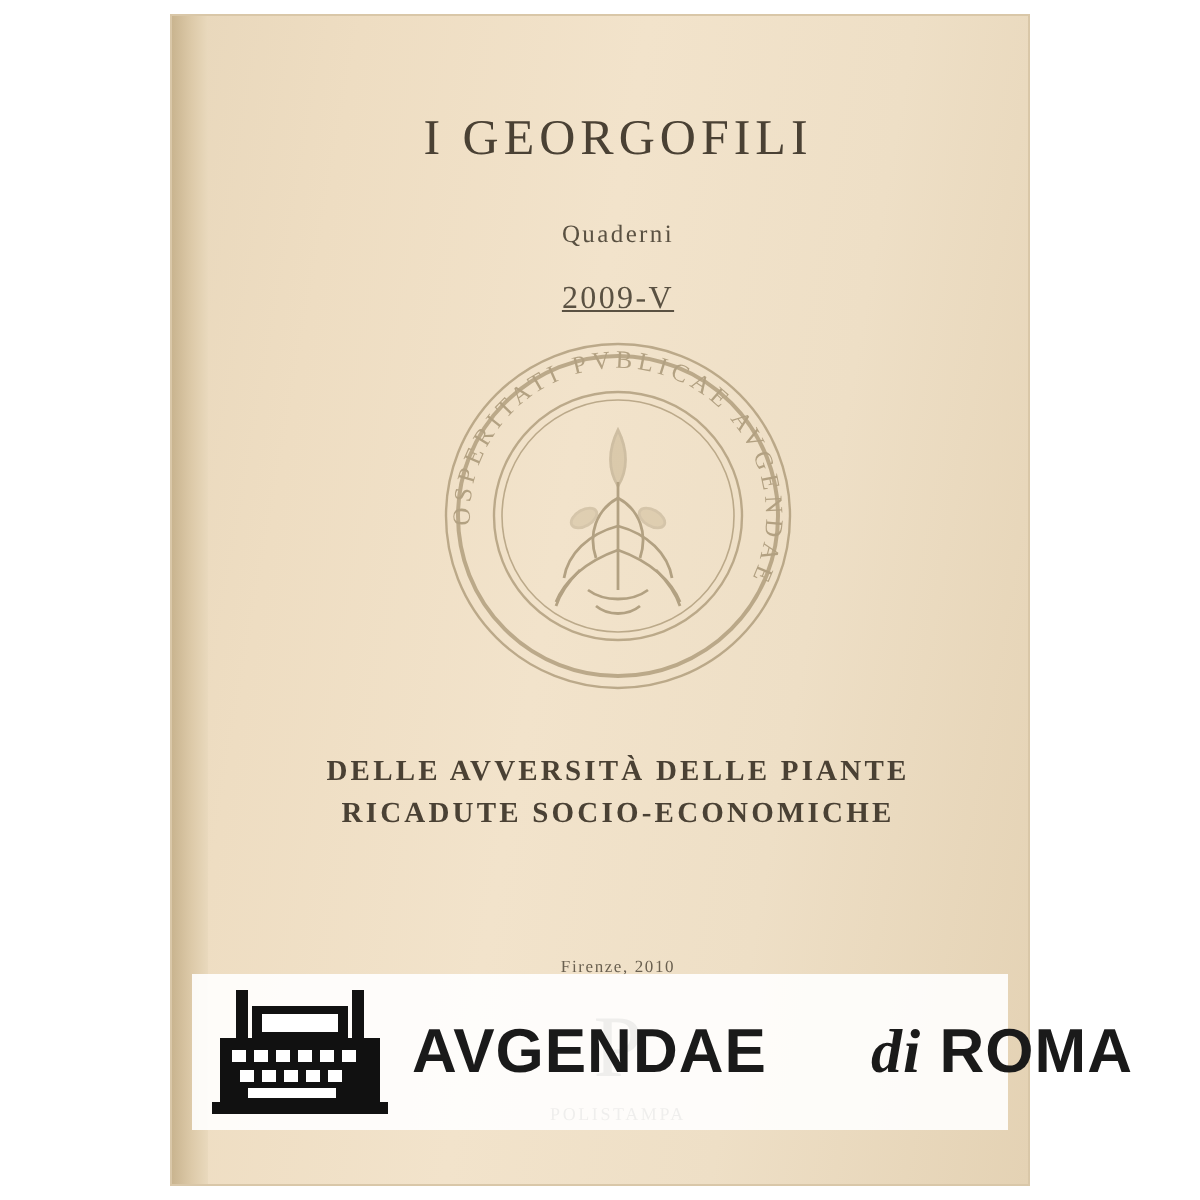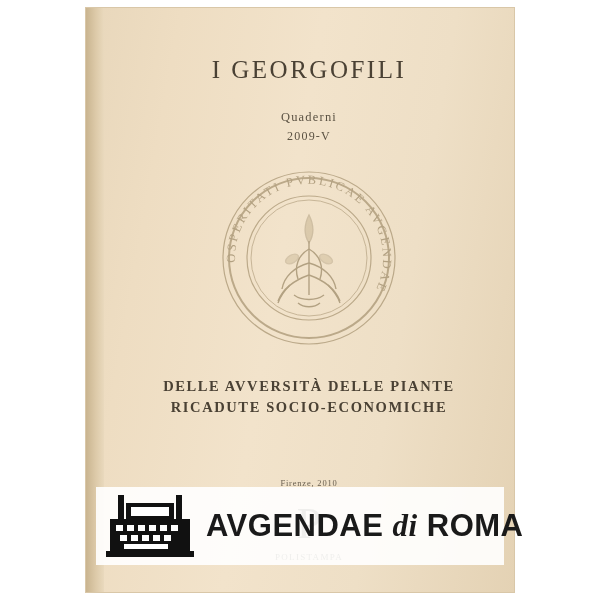--- a/index.html
+++ b/index.html
@@ -54,24 +54,25 @@
     color: #4a4134;
     font-family: "Liberation Serif", serif;
   }
   .sub1 {
     margin-top: 26px;
     font-size: 12.5px;
     letter-spacing: 1.2px;
     color: #5a5142;
   }
   .sub2 {
-    margin-top: 4px;
-    font-size: 12px;
+    margin-top: 16px;
+    font-size: 16px;
     letter-spacing: 1.2px;
     color: #5a5142;
+    text-decoration: underline;
   }
   
   .emblem-wrap {
     position: absolute;
     left: 50%;
     top: 155px;
     transform: translateX(-50%);
     width: 190px;
     height: 190px;
     opacity: 0.62;
@@ -141,20 +142,21 @@
     font-size: 31px;
     font-weight: bold;
     letter-spacing: 0.5px;
     color: #1a1a1a;
     white-space: nowrap;
   }
   .wm-text .it {
     font-family: "Liberation Serif", serif;
     font-style: italic;
     font-weight: bold;
+    margin-left: 43px;
   }
 </style>
 </head>
 <body>
 
 <div class="page">
 
   <div class="cover">
     <div class="spine"></div>
 

